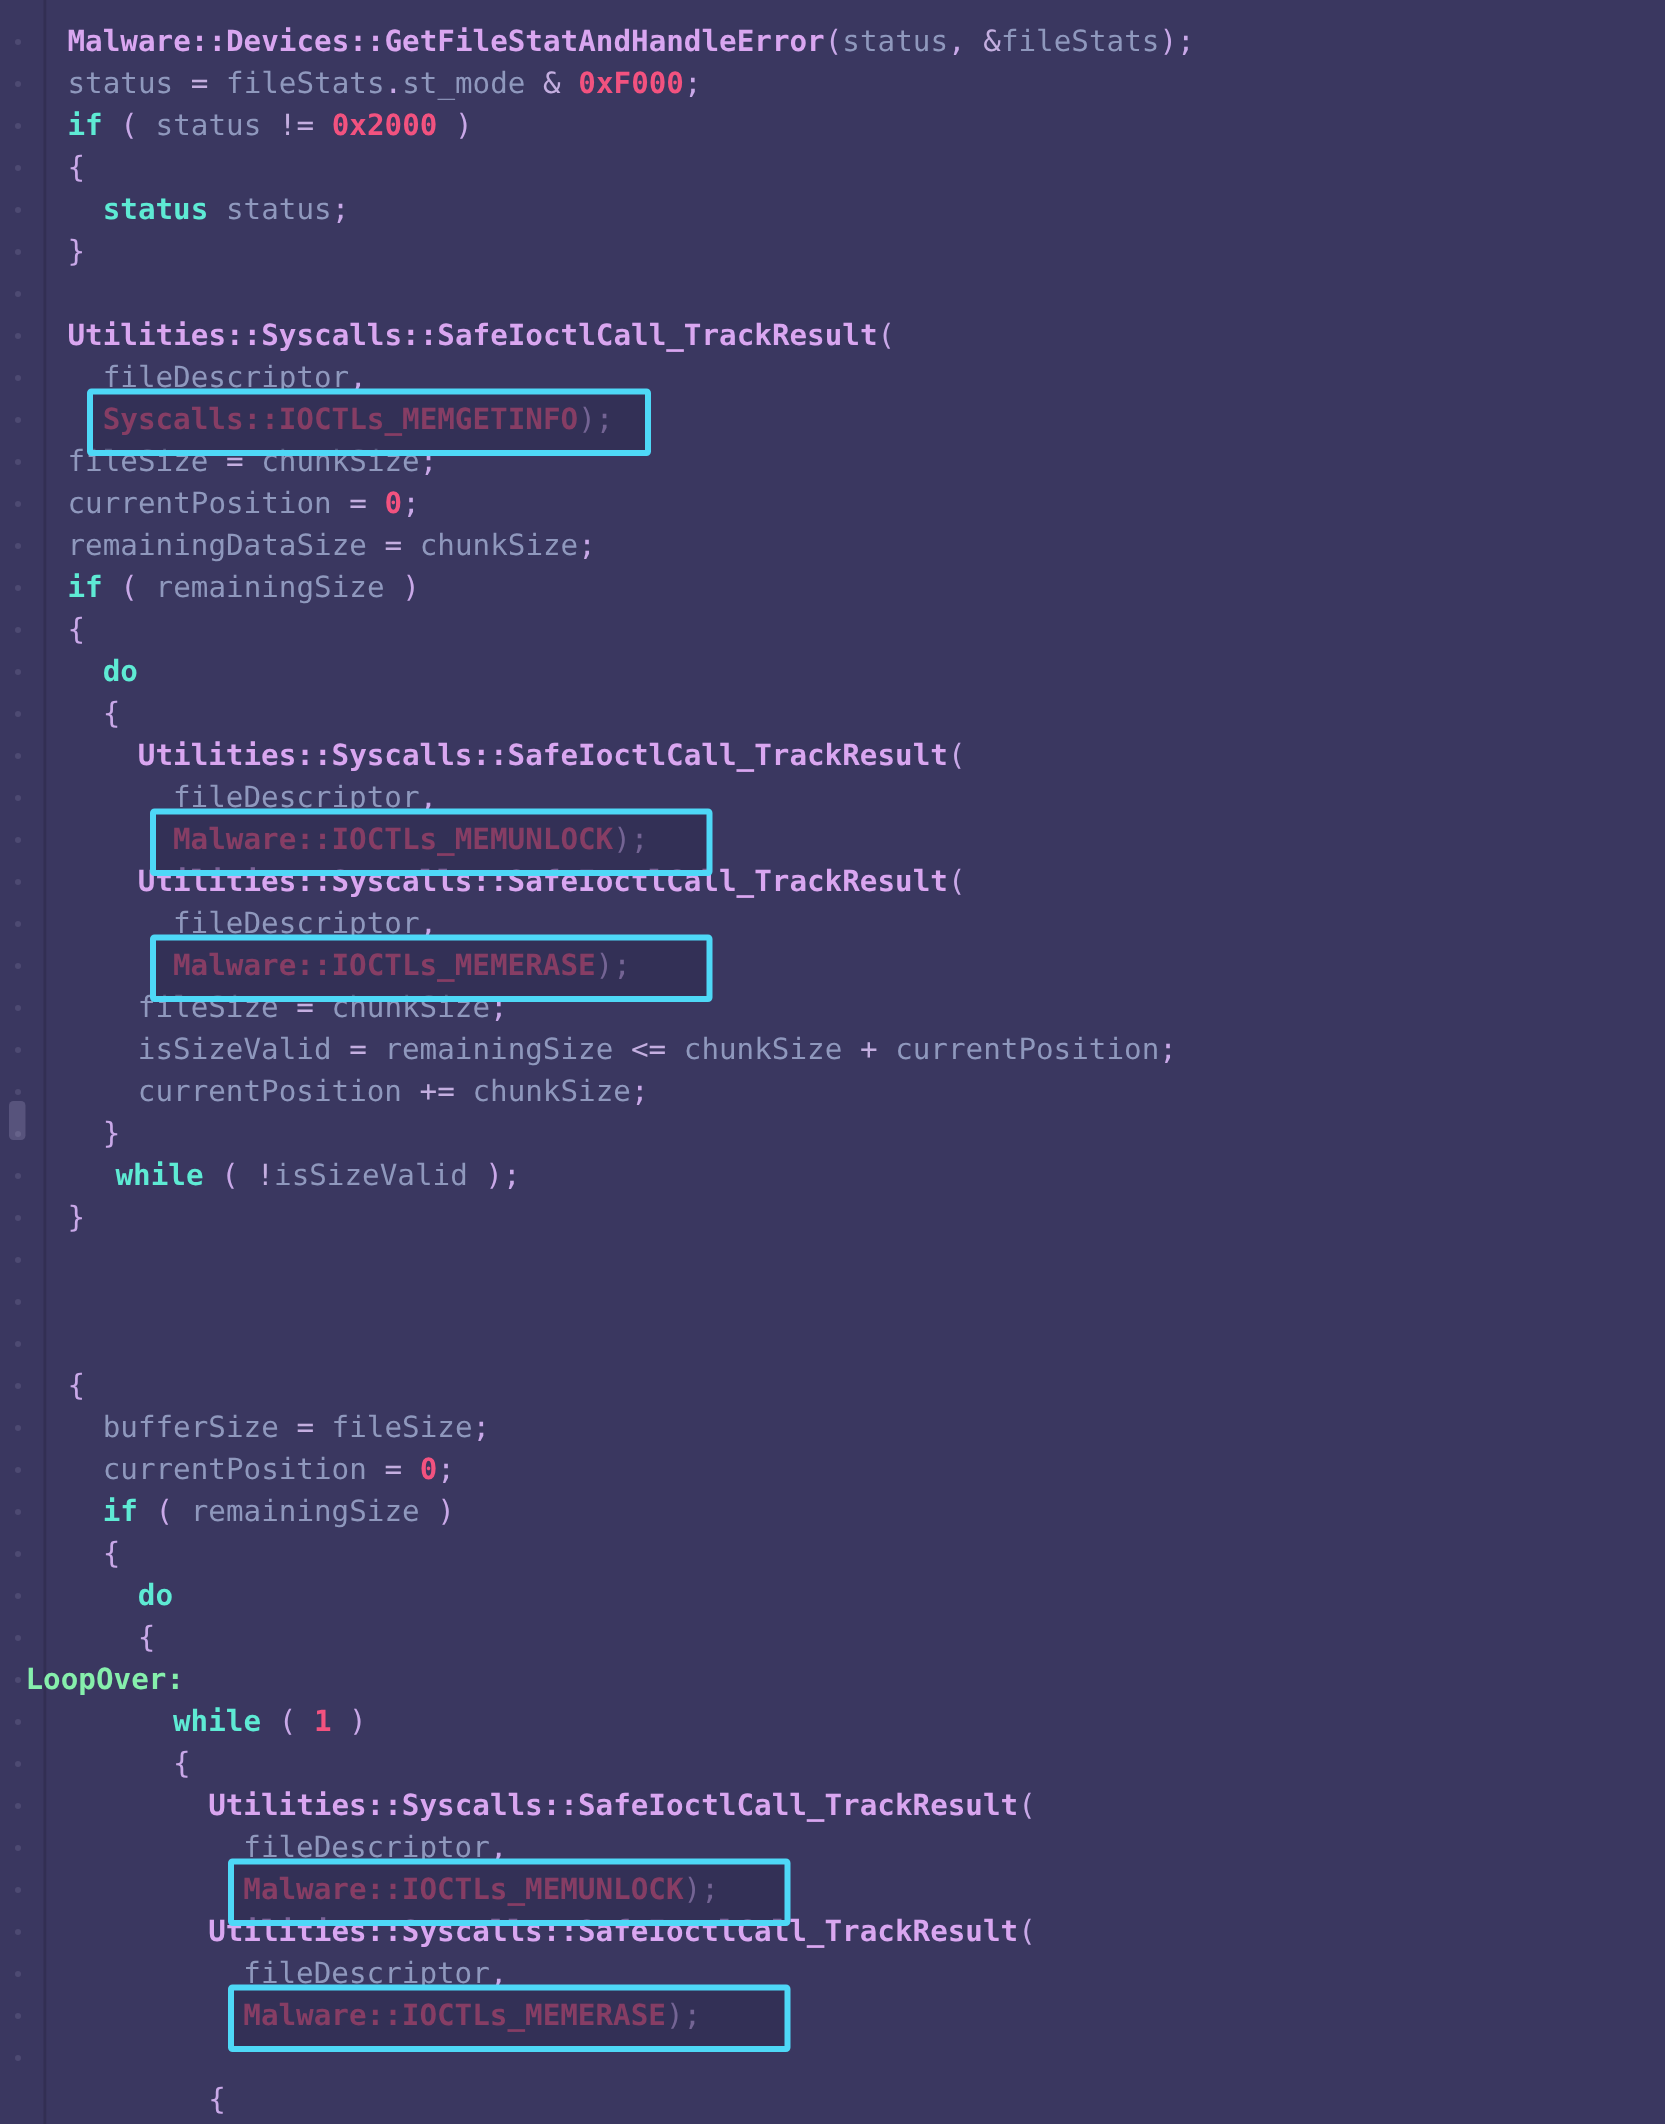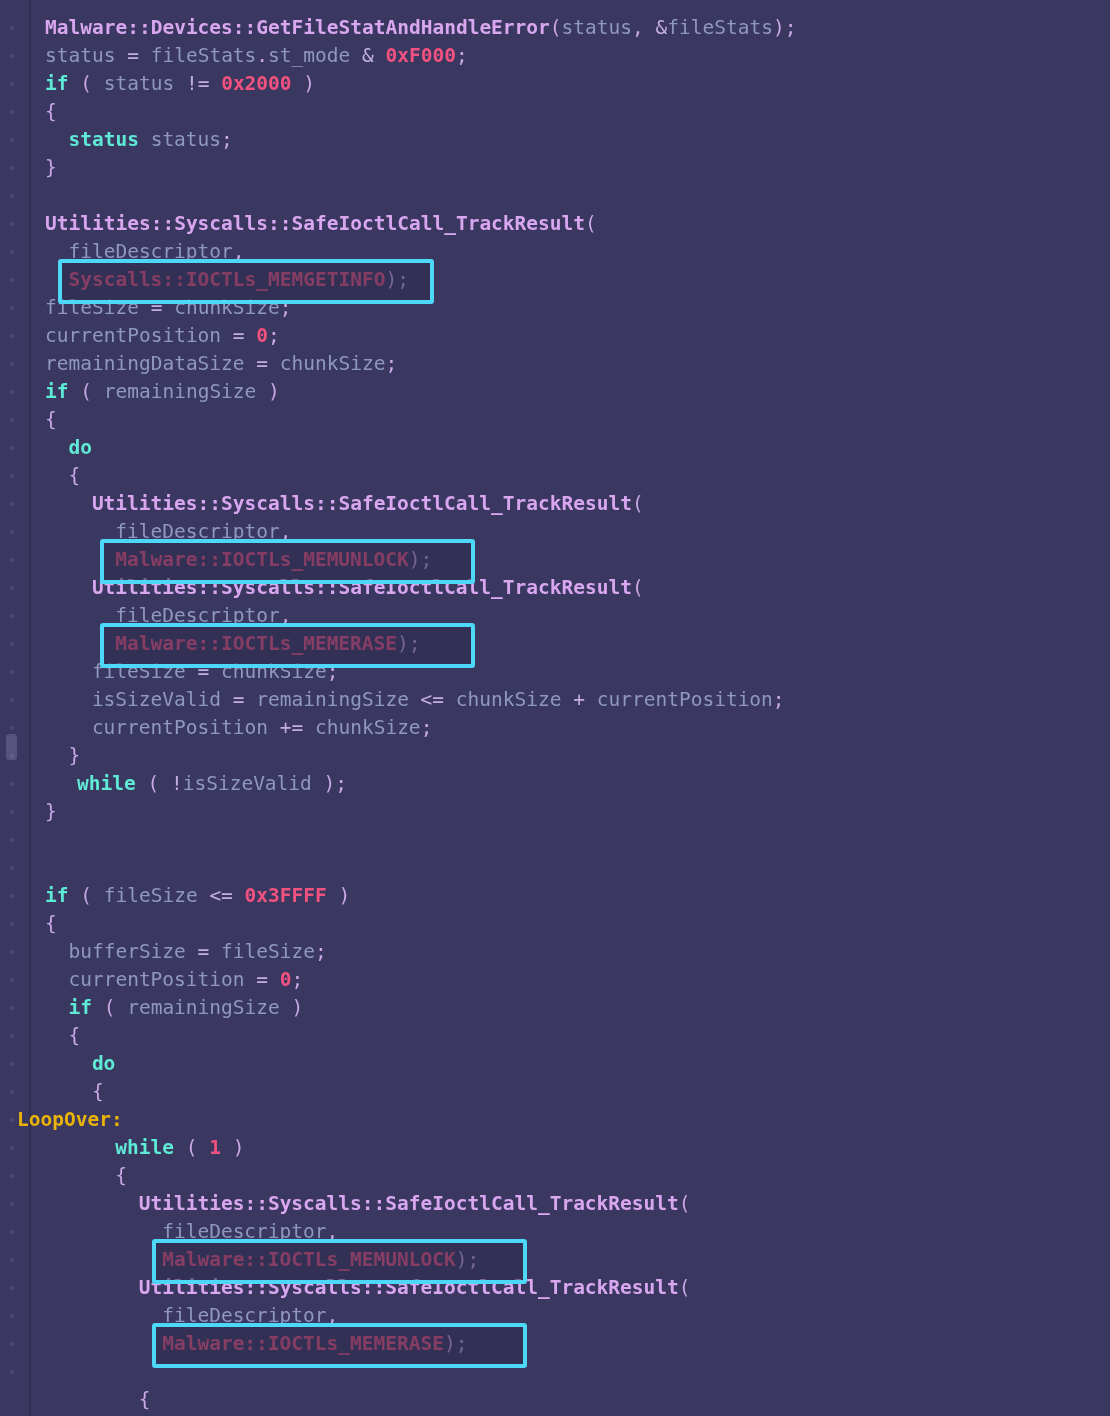--- a/index.html
+++ b/index.html
@@ -69,21 +69,21 @@
     white-space: pre;
     font-size: 19.5px;
     letter-spacing: 0px;
     font-family: "DejaVu Sans Mono", "Liberation Mono", monospace;
   }
 
   
   .kw   { color: #5eead4; font-weight: bold; }   
   .typ  { color: #f2527f; font-weight: bold; }   
   .num  { color: #f2527f; font-weight: bold; }   
-  .lbl  { color: #eab308; font-weight: bold; }   
+  .lbl  { color: #86efac; font-weight: bold; }   
   .fn   { color: #d9a6f0; font-weight: bold; }   
   .pun  { color: #c9a8e8; }                      
   .var  { color: #8f98bd; }                      
   .op   { color: #c4aee0; }                      
   .enum { color: #f2527f; font-weight: bold; }   
 
   
   .hlbox {
     position: absolute;
     border: 4px solid #4ed8f7;
@@ -175,21 +175,20 @@
       <div class="line" style="top: 574px; left: 60.88px;"><span class="fn">Utilities::Syscalls::SafeIoctlCall_TrackResult</span><span class="pun">(</span></div>
       <div class="line" style="top: 602px; left: 84.32px;"><span class="var">fileDescriptor</span><span class="pun">,</span></div>
       <div class="line" style="top: 630px; left: 84.32px;"><span class="enum">Malware::IOCTLs_MEMERASE</span><span class="pun">);</span></div>
       <div class="line" style="top: 658px; left: 60.88px;"><span class="var">fileSize</span><span class="op"> = </span><span class="var">chunkSize</span><span class="pun">;</span></div>
       <div class="line" style="top: 714px; left: 60.88px;"><span class="var">currentPosition</span><span class="op"> += </span><span class="var">chunkSize</span><span class="pun">;</span></div>
       <div class="line" style="top: 686px; left: 60.88px;"><span class="var">isSizeValid</span><span class="op"> = </span><span class="var">remainingSize</span><span class="op"> &lt;= </span><span class="var">chunkSize</span><span class="op"> + </span><span class="var">currentPosition</span><span class="pun">;</span></div>
       <div class="line" style="top: 742px; left: 37.44px;"><span class="pun">}</span></div>
       <div class="line" style="top: 770px; left: 46px;"><span class="kw">while</span><span class="pun"> ( </span><span class="op">!</span><span class="var">isSizeValid</span><span class="pun"> );</span></div>
       <div class="line" style="top: 798px; left: 14px;"><span class="pun">}</span></div>
       <div class="line" style="top: 826px; left: 14px;"></div>
-      <div class="line" style="top: 882px; left: 14px;"><span class="kw">if</span><span class="pun"> ( </span><span class="var">fileSize</span><span class="op"> &lt;= </span><span class="num">0x3FFFF</span><span class="pun"> )</span></div>
       <div class="line" style="top: 910px; left: 14px;"><span class="pun">{</span></div>
       <div class="line" style="top: 938px; left: 37.44px;"><span class="var">bufferSize</span><span class="op"> = </span><span class="var">fileSize</span><span class="pun">;</span></div>
       <div class="line" style="top: 966px; left: 37.44px;"><span class="var">currentPosition</span><span class="op"> = </span><span class="num">0</span><span class="pun">;</span></div>
       <div class="line" style="top: 994px; left: 37.44px;"><span class="kw">if</span><span class="pun"> ( </span><span class="var">remainingSize</span><span class="pun"> )</span></div>
       <div class="line" style="top: 1022px; left: 37.44px;"><span class="pun">{</span></div>
       <div class="line" style="top: 1050px; left: 60.88px;"><span class="kw">do</span></div>
       <div class="line" style="top: 1078px; left: 60.88px;"><span class="pun">{</span></div>
       <div class="line" style="top: 1106px; left: -14px;"><span class="lbl">LoopOver:</span></div>
       <div class="line" style="top: 1134px; left: 84.32px;"><span class="kw">while</span><span class="pun"> ( </span><span class="num">1</span><span class="pun"> )</span></div>
       <div class="line" style="top: 1162px; left: 84.32px;"><span class="pun">{</span></div>

